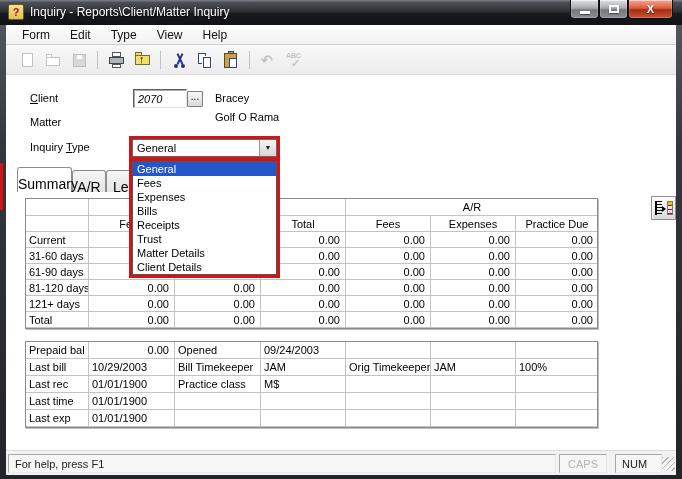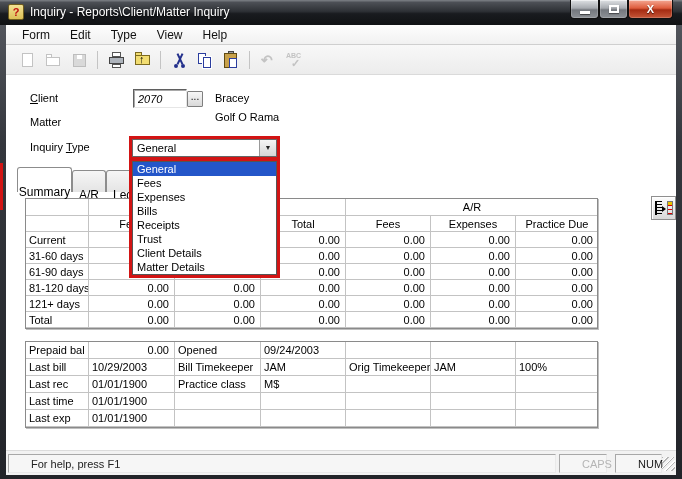--- a/index.html
+++ b/index.html
@@ -65,21 +65,21 @@
   
   #form{position:absolute;left:0;top:50px;width:670px;height:375px;background:#fff;font-size:11px;color:#000;}
   .flabel{position:absolute;}
   .u{text-decoration:underline;}
   .tinput{position:absolute;width:54px;height:19px;background:#fff;font-size:11px;padding:3px 0 0 4px;
     border:1px solid;border-color:#5f5f5f #e6e6e6 #e6e6e6 #5f5f5f;box-shadow:inset 1px 1px 0 #a9a9a9;font-style:italic;}
   #browse-btn{position:absolute;left:181px;top:16px;width:16px;height:16px;font-size:10px;line-height:10px;
     text-align:center;background:linear-gradient(#f7f7f7,#d9d9d9);border:1px solid #7f7f7f;border-radius:1px;}
   
   .tab{position:absolute;border:1px solid #8c8c8c;border-bottom:none;border-radius:3px 3px 0 0;
-    font-size:12px;text-align:center;background:linear-gradient(#f6f6f6,#e4e4e4);padding-top:17px;}
+    font-size:14px;text-align:center;background:linear-gradient(#f6f6f6,#e4e4e4);padding-top:8px;}
   .tab.active{background:#fff;z-index:2;}
   
   .grid{position:absolute;display:grid;border:1px solid #8a8a8a;background:#fff;
     box-shadow:1px 1px 0 rgba(0,0,0,.25);overflow:hidden;}
   #sumgrid{left:19px;top:123px;width:573px;
     grid-template-columns:63px 86px 86px 85px 85px 85px 83px;
     grid-template-rows:17px 16px repeat(6,16px);}
   .cell{border-right:1px solid #c3c3c3;border-bottom:1px solid #c3c3c3;
     font-size:11px;padding:2px 3px 0 3px;white-space:nowrap;overflow:hidden;}
   .cell.hdr{text-align:center;}
@@ -103,21 +103,21 @@
   #combo-value{flex:1;font-size:11px;padding:2px 0 0 4px;}
   #combo-arrow{width:17px;background:linear-gradient(#f5f5f5,#d6d6d6);border-left:1px solid #999;
     text-align:center;font-size:7px;line-height:16px;color:#222;}
   #dropdown{position:absolute;left:123px;top:83px;width:151px;height:120px;border:3px solid #d21414;z-index:5;background:#fff;}
   #dropdown-inner{width:100%;height:100%;border:1px solid #555;background:#fff;}
   .opt{height:14px;font-size:11px;padding:1px 0 0 4px;white-space:nowrap;}
   .opt.sel{background:#2456c9;color:#fff;}
   
   #statusbar{position:absolute;left:0;top:425px;width:670px;height:25px;background:#f2f2f2;border-top:1px solid #dcdcdc;}
   .spanel{position:absolute;top:3px;height:19px;background:#f6f6f6;font-size:11px;
-    border:1px solid;border-color:#a8a8a8 #e9e9e9 #e9e9e9 #a8a8a8;padding:3px 6px 0 22px;}
+    border:1px solid;border-color:#a8a8a8 #e9e9e9 #e9e9e9 #a8a8a8;padding:3px 6px 0 6px;}
   #smsg{left:2px;width:548px;color:#222;}
   #scaps{left:553px;width:48px;color:#b5b5b5;text-align:center;}
   #snum{left:609px;width:47px;color:#1a1a1a;}
   #sgrip{position:absolute;left:656px;top:6px;width:13px;height:14px;
     background:repeating-linear-gradient(-45deg,transparent 0 2px,#b5b5b5 2px 3px,#fff 3px 4px);}
 </style>
 </head>
 <body>
 
 <div id="win">
@@ -333,22 +333,22 @@
       </div>
 
       <div id="dropdown">
         <div id="dropdown-inner">
           <div class="opt sel">General</div>
           <div class="opt">Fees</div>
           <div class="opt">Expenses</div>
           <div class="opt">Bills</div>
           <div class="opt">Receipts</div>
           <div class="opt">Trust</div>
+          <div class="opt">Matter Details</div>
           <div class="opt">Client Details</div>
-          <div class="opt">Matter Details</div>
         </div>
       </div>
 
     </div>
 
     <div id="statusbar">
       <div id="smsg" class="spanel">For help, press F1</div>
       <div id="scaps" class="spanel">CAPS</div>
       <div id="snum" class="spanel">NUM</div>
       <div id="sgrip"></div>

